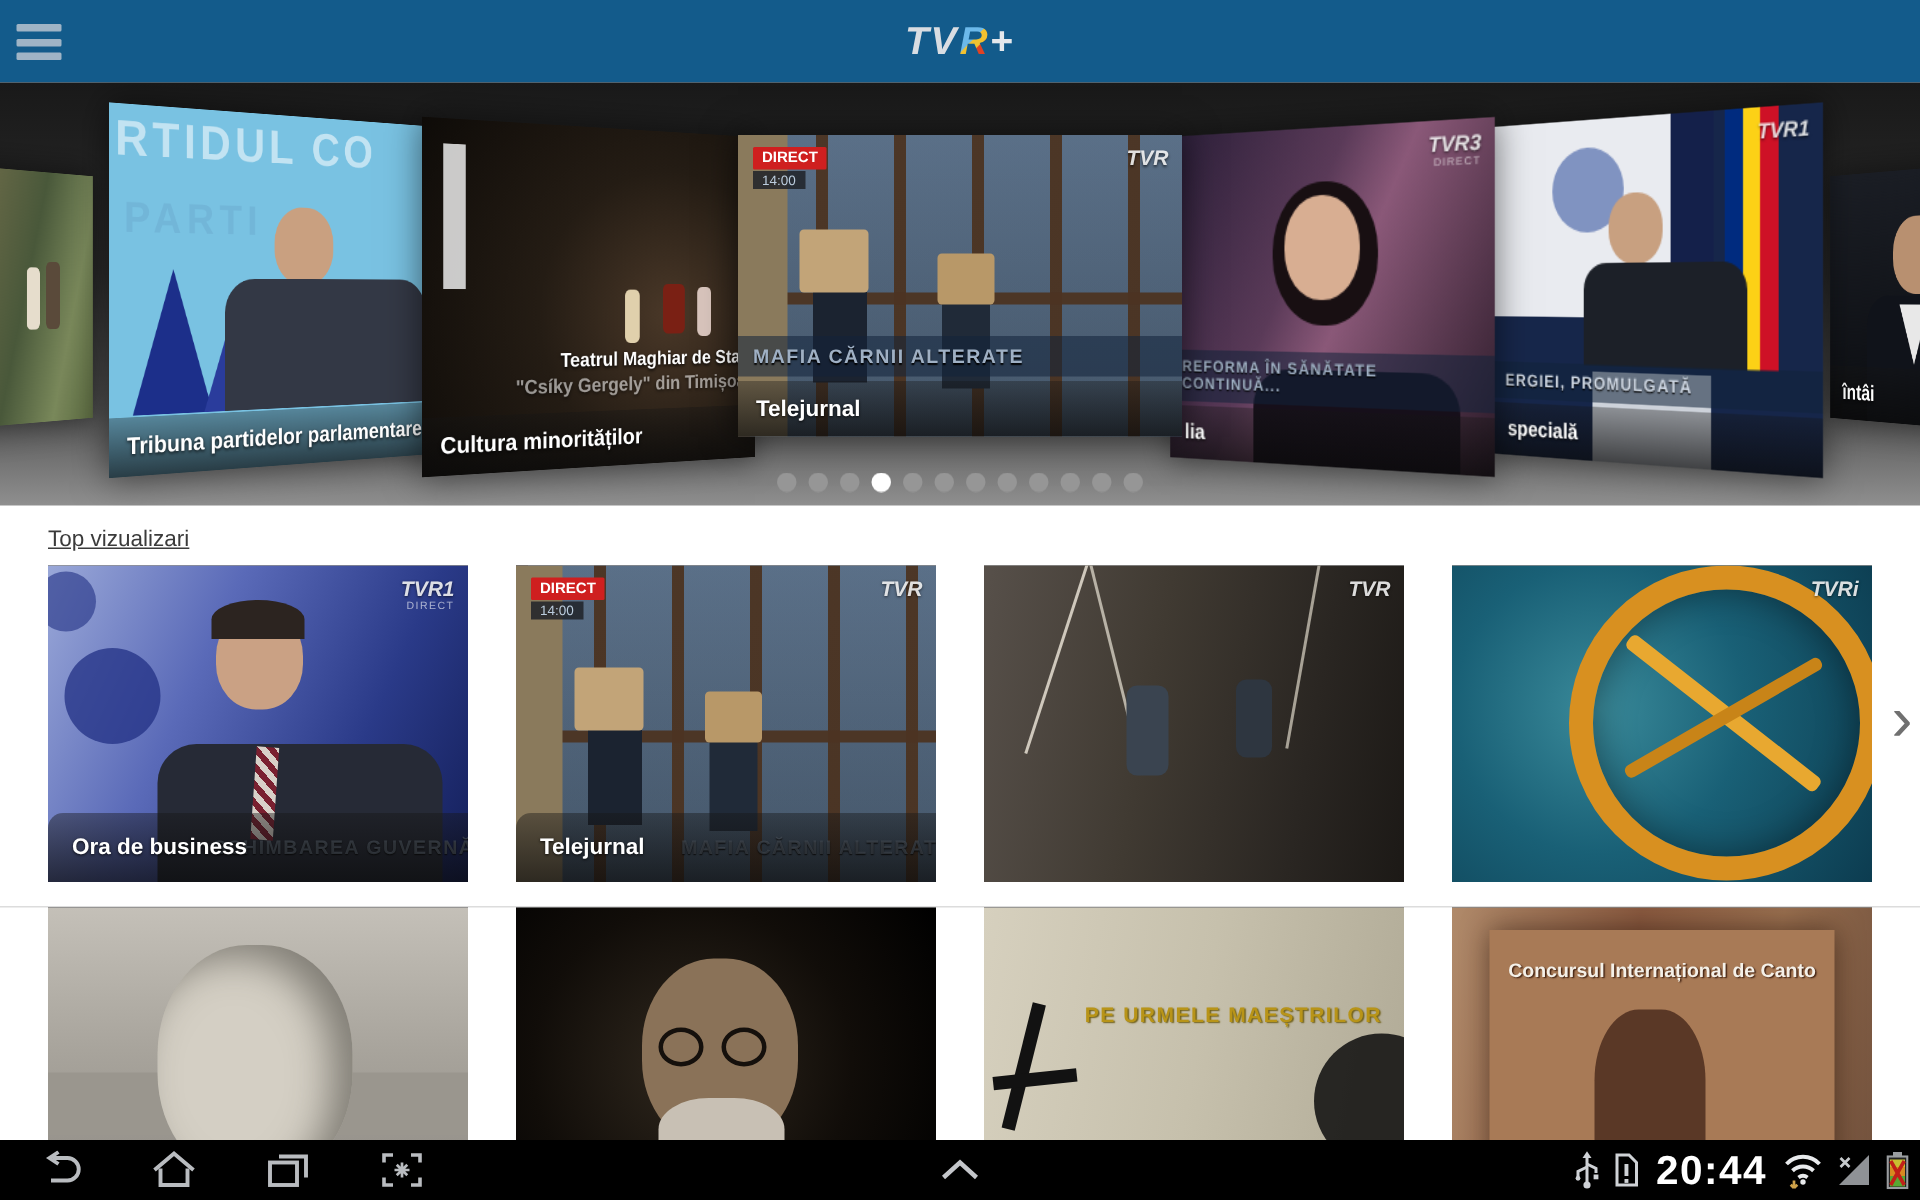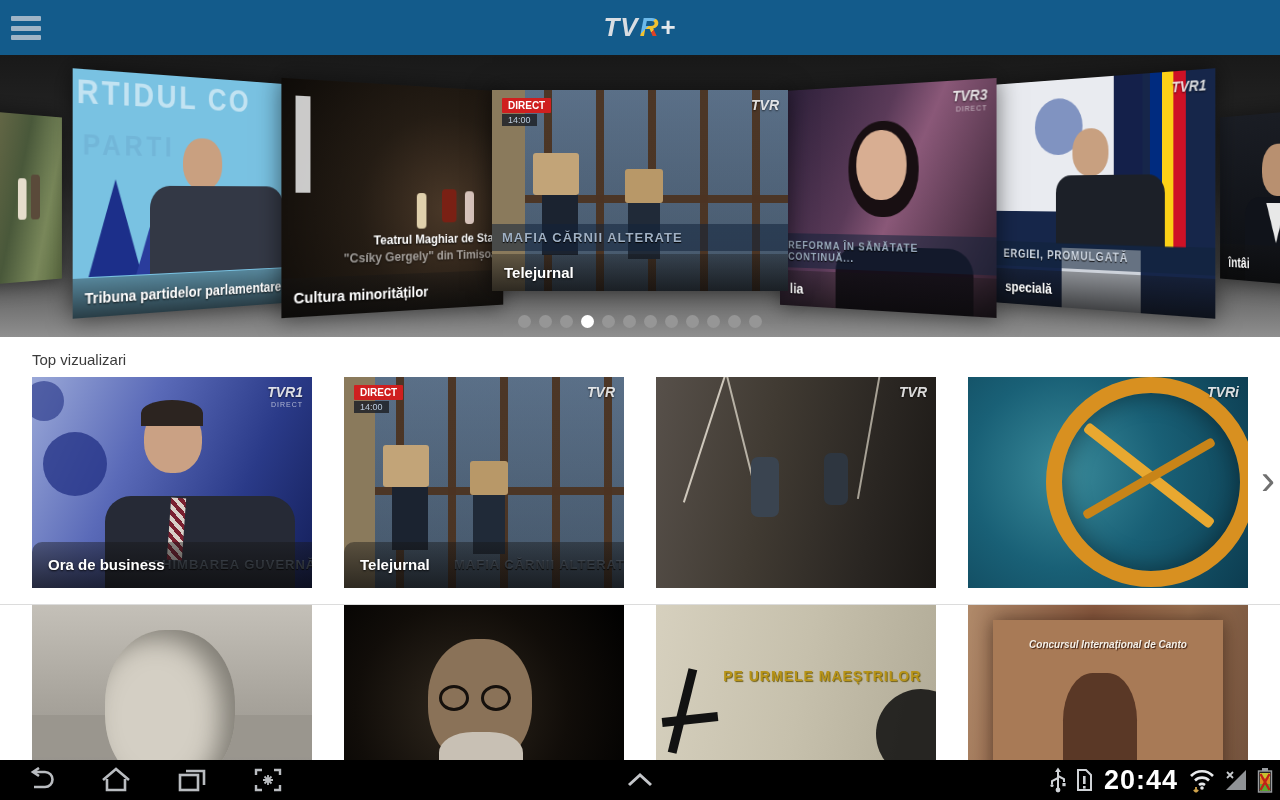--- a/index.html
+++ b/index.html
@@ -95,21 +95,21 @@
   .p-body { position:absolute; left:30%; top:42%; width:124px; height:70px; background:#1c2028; border-radius:18px 18px 0 0; }
   .p-podium { position:absolute; left:33%; bottom:0; width:36%; height:26%; background:#cdd2da; }
 
   .sc-darksuit { background:linear-gradient(#1a1d24,#0c0e12); }
   .ds-head { position:absolute; left:40%; top:18%; width:44px; height:52px; background:#b89070; border-radius:46%; }
   .ds-body { position:absolute; left:24%; bottom:0; width:130px; height:86px; background:#10131a; border-radius:20px 20px 0 0; }
   .ds-shirt { position:absolute; left:44%; bottom:40px; width:26px; height:40px; background:#e8e8e8; clip-path:polygon(0 0,100% 0,50% 100%); }
 
   
   .content { padding:8px 32px 0 32px; background:#fff; }
-  .sectionhead { font-size:15px; color:#3b3b3b; margin:6px 0 9px 0; }
+  .sectionhead { font-size:15px; color:#3b3b3b; margin:6px 0 9px 0;text-decoration:underline; }
   .thumbrow { position:relative; display:flex; gap:32px; }
   .thumb { position:relative; width:280px; height:211px; overflow:hidden; background:#222; flex:0 0 auto; }
   .tcaption { position:absolute; left:0; right:0; bottom:0; height:46px; padding:14px 16px 0 16px;
     background:linear-gradient(rgba(22,22,22,.42),rgba(10,10,10,.72));
     color:#fff; font-size:15px; font-weight:bold; text-shadow:0 1px 2px rgba(0,0,0,.8);
     border-radius:10px 0 0 0; }
   .toverlay { position:absolute; left:110px; bottom:16px; color:rgba(150,168,190,.55);
     font-weight:bold; font-size:13px; letter-spacing:1px; white-space:nowrap; text-shadow:0 1px 1px #000; }
   .divider { height:1px; background:#dcdcdc; margin:16px -32px 0 -32px; }
   .nextarrow { position:absolute; right:-27px; top:50%; transform:translateY(-58%);
@@ -156,21 +156,21 @@
   .ch-s2 { position:absolute; left:6px; top:52%; width:56px; height:9px; background:#121212; transform:rotate(-6deg); }
   .ch-splash { position:absolute; right:-30px; top:40%; width:90px; height:90px; background:#0d0d0d; border-radius:50%; opacity:.85; }
   .ch-t1 { position:absolute; left:24%; top:30%; color:#b89418; font-weight:bold; font-size:14px;
     letter-spacing:1px; text-shadow:1px 1px 1px #706018; white-space:nowrap; }
   .ch-t2 { position:absolute; left:22%; top:42%; color:#c8a020; font-weight:bold; font-size:44px; letter-spacing:2px;
     text-shadow:2px 2px 2px #4a3c08; white-space:nowrap; }
 
   .sc-canto { background:linear-gradient(100deg,#b08a6a,#8a5a40 40%,#9a7050 70%,#70503c 100%); }
   .ca-poster { position:absolute; inset:7% 9%; background:#a87a56; box-shadow:0 0 18px rgba(40,20,10,.6); }
   .ca-t1 { position:absolute; left:0; right:0; top:16%; text-align:center; color:#f4f0e8; font-weight:bold;
-    font-style:italic; font-size:10px; text-shadow:1px 1px 1px #402010; white-space:nowrap; }
+    font-size:13px; text-shadow:1px 1px 1px #402010; white-space:nowrap; }
   .ca-fig { position:absolute; left:34%; top:32%; width:74px; height:118px; background:#5a3826; border-radius:40% 40% 8px 8px; }
 
   
   .navbar { position:absolute; left:0; bottom:0; width:1280px; height:40px; background:#000; z-index:50;
     display:flex; align-items:center; }
   .nav-left { display:flex; align-items:center; gap:40px; padding-left:22px; }
   .navbtn { width:36px; height:32px; display:flex; align-items:center; justify-content:center; cursor:pointer; }
   .nav-center { position:absolute; left:50%; transform:translateX(-50%); }
   .nav-right { position:absolute; right:6px; display:flex; align-items:center; gap:7px; }
   .clock { color:#fff; font-size:27px; font-weight:600; letter-spacing:1px; padding:0 3px; }

